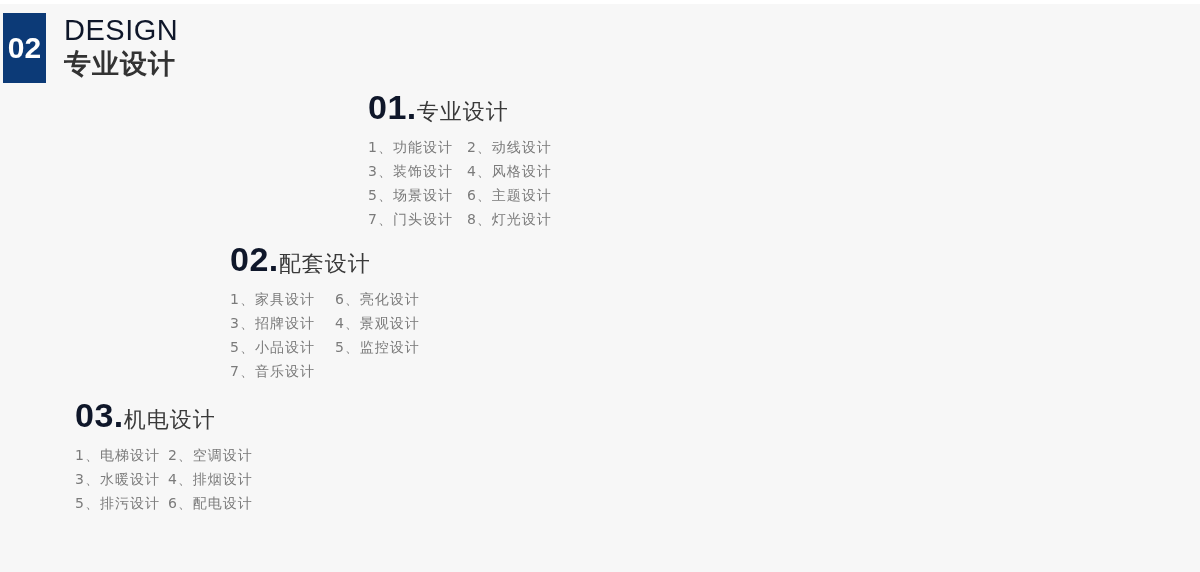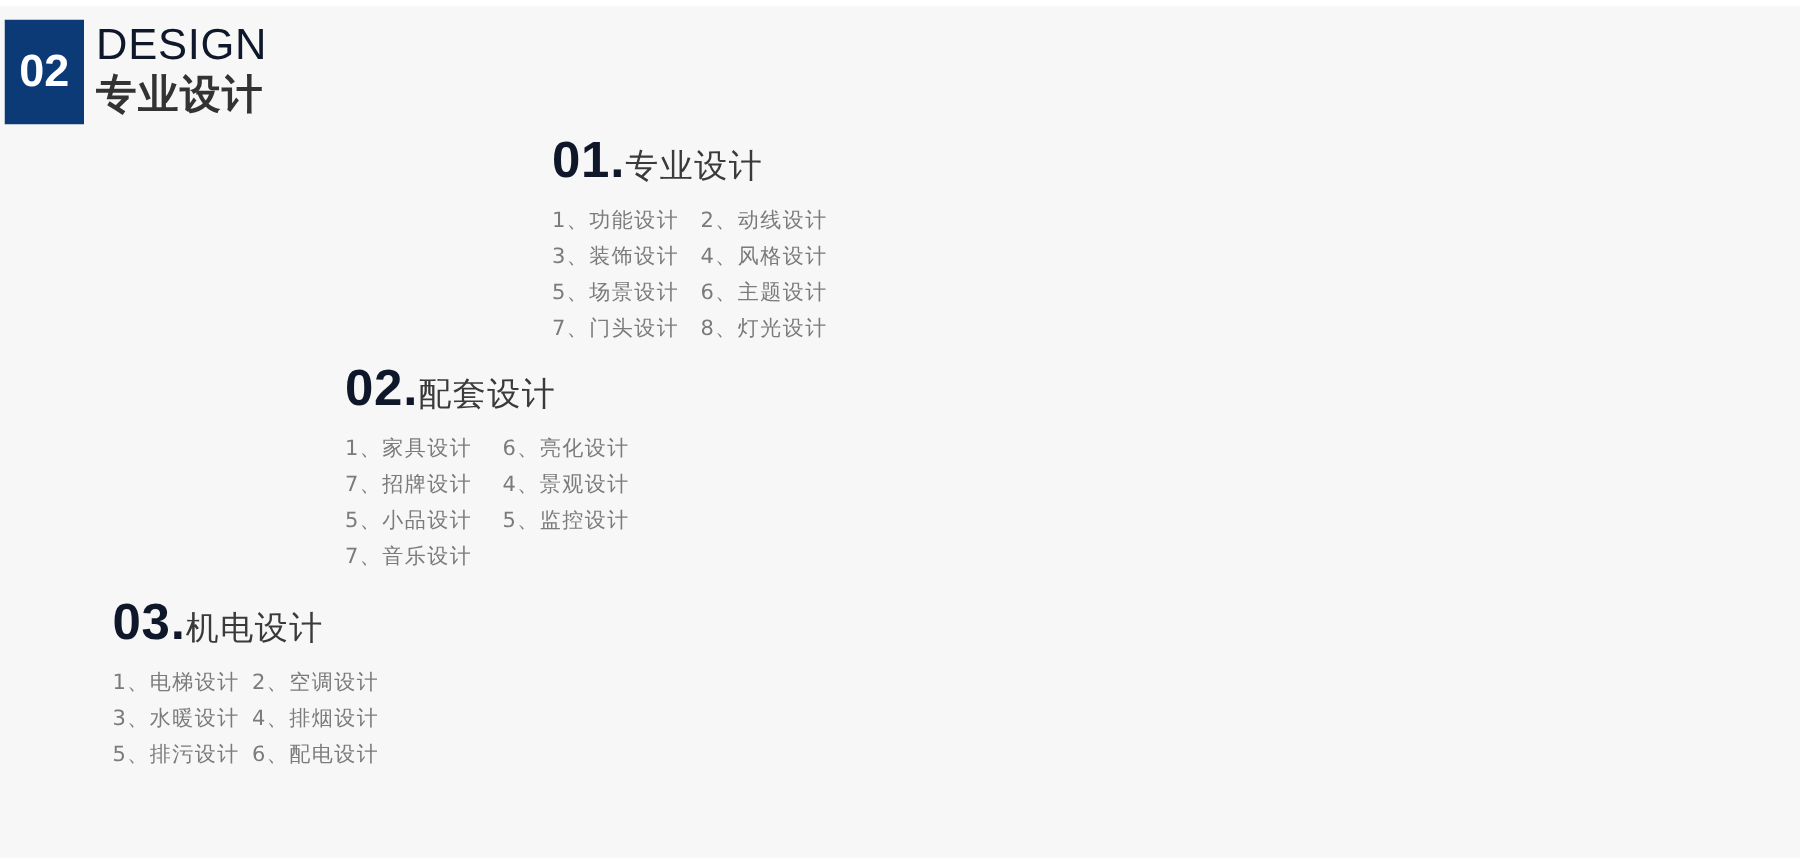--- a/index.html
+++ b/index.html
@@ -38,21 +38,21 @@
     z-index: 1;
     pointer-events: none;
   }
   .bg-art svg { display: block; }
 
   
   .badge {
     position: absolute;
     left: 3px;
     top: 13px;
-    width: 53px;
+    width: 43px;
     height: 70px;
     background: #0c3a77;
     z-index: 5;
     display: flex;
     align-items: center;
     justify-content: center;
   }
   .badge-num {
     color: #ffffff;
     font-size: 30px;
@@ -748,21 +748,21 @@
   <div class="section" id="section-2">
     <div class="sec-title">
       <span class="sec-num">02.</span><span class="sec-name">配套设计</span>
     </div>
     <div class="sec-rows">
       <div class="sec-row">
         <span class="sec-item">1、家具设计</span>
         <span class="sec-item">6、亮化设计</span>
       </div>
       <div class="sec-row">
-        <span class="sec-item">7、招牌设计</span>
+        <span class="sec-item">3、招牌设计</span>
         <span class="sec-item">4、景观设计</span>
       </div>
       <div class="sec-row">
         <span class="sec-item">5、小品设计</span>
         <span class="sec-item">5、监控设计</span>
       </div>
       <div class="sec-row">
         <span class="sec-item">7、音乐设计</span>
       </div>
     </div>

